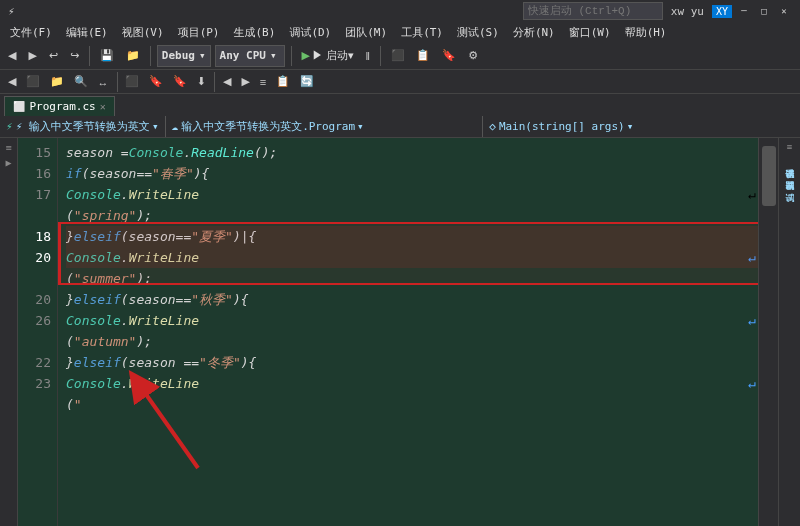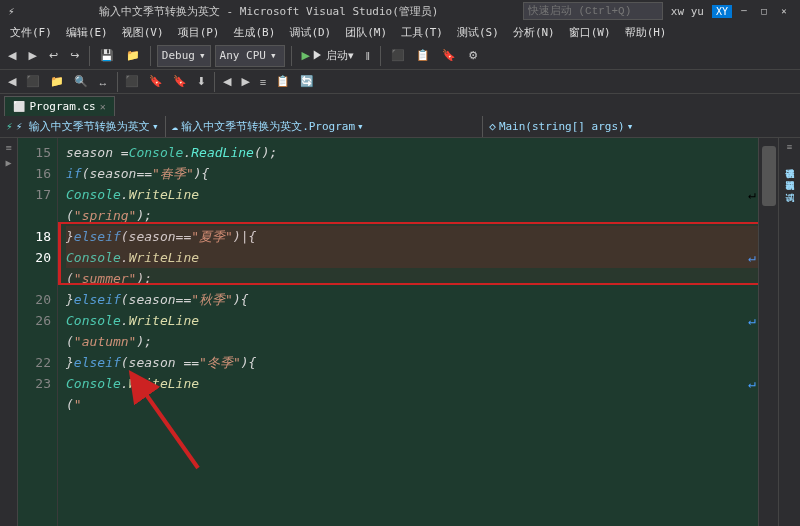--- a/index.html
+++ b/index.html
@@ -66,20 +66,21 @@
       height: 22px;
       background: #3f3f46;
       border: 1px solid #555;
       color: #ddd;
       font-size: 11px;
       padding: 0 4px;
       cursor: pointer;
       display: flex;
       align-items: center;
       gap: 4px;
+      font-weight: bold;
     }
 
     
     .toolbar2 {
       height: 24px;
       background: #2d2d30;
       display: flex;
       align-items: center;
       padding: 0 4px;
       gap: 2px;
@@ -270,21 +271,20 @@
       margin-left: 4px;
     }
   </style>
 </head>
 <body>
 
 <div class="title-bar">
   <div class="title-bar-left">
     <span>⚡</span>
   </div>
-  <div class="title-bar-center" style="font-size:11px;color:#ccc;">输入中文季节转换为英文 - Microsoft Visual Studio(管理员)</div>
   <div class="title-bar-right">
     <input class="quick-search" style="font-family: Liberation Mono, monospace;" placeholder="快速启动 (Ctrl+Q)">
     <span style="font-size:11px;color:#ccc;margin-left:4px;">xw yu</span>
     <span class="user-badge">XY</span>
     <span class="win-btn">─</span>
     <span class="win-btn">□</span>
     <span class="win-btn">✕</span>
   </div>
 </div>
 

